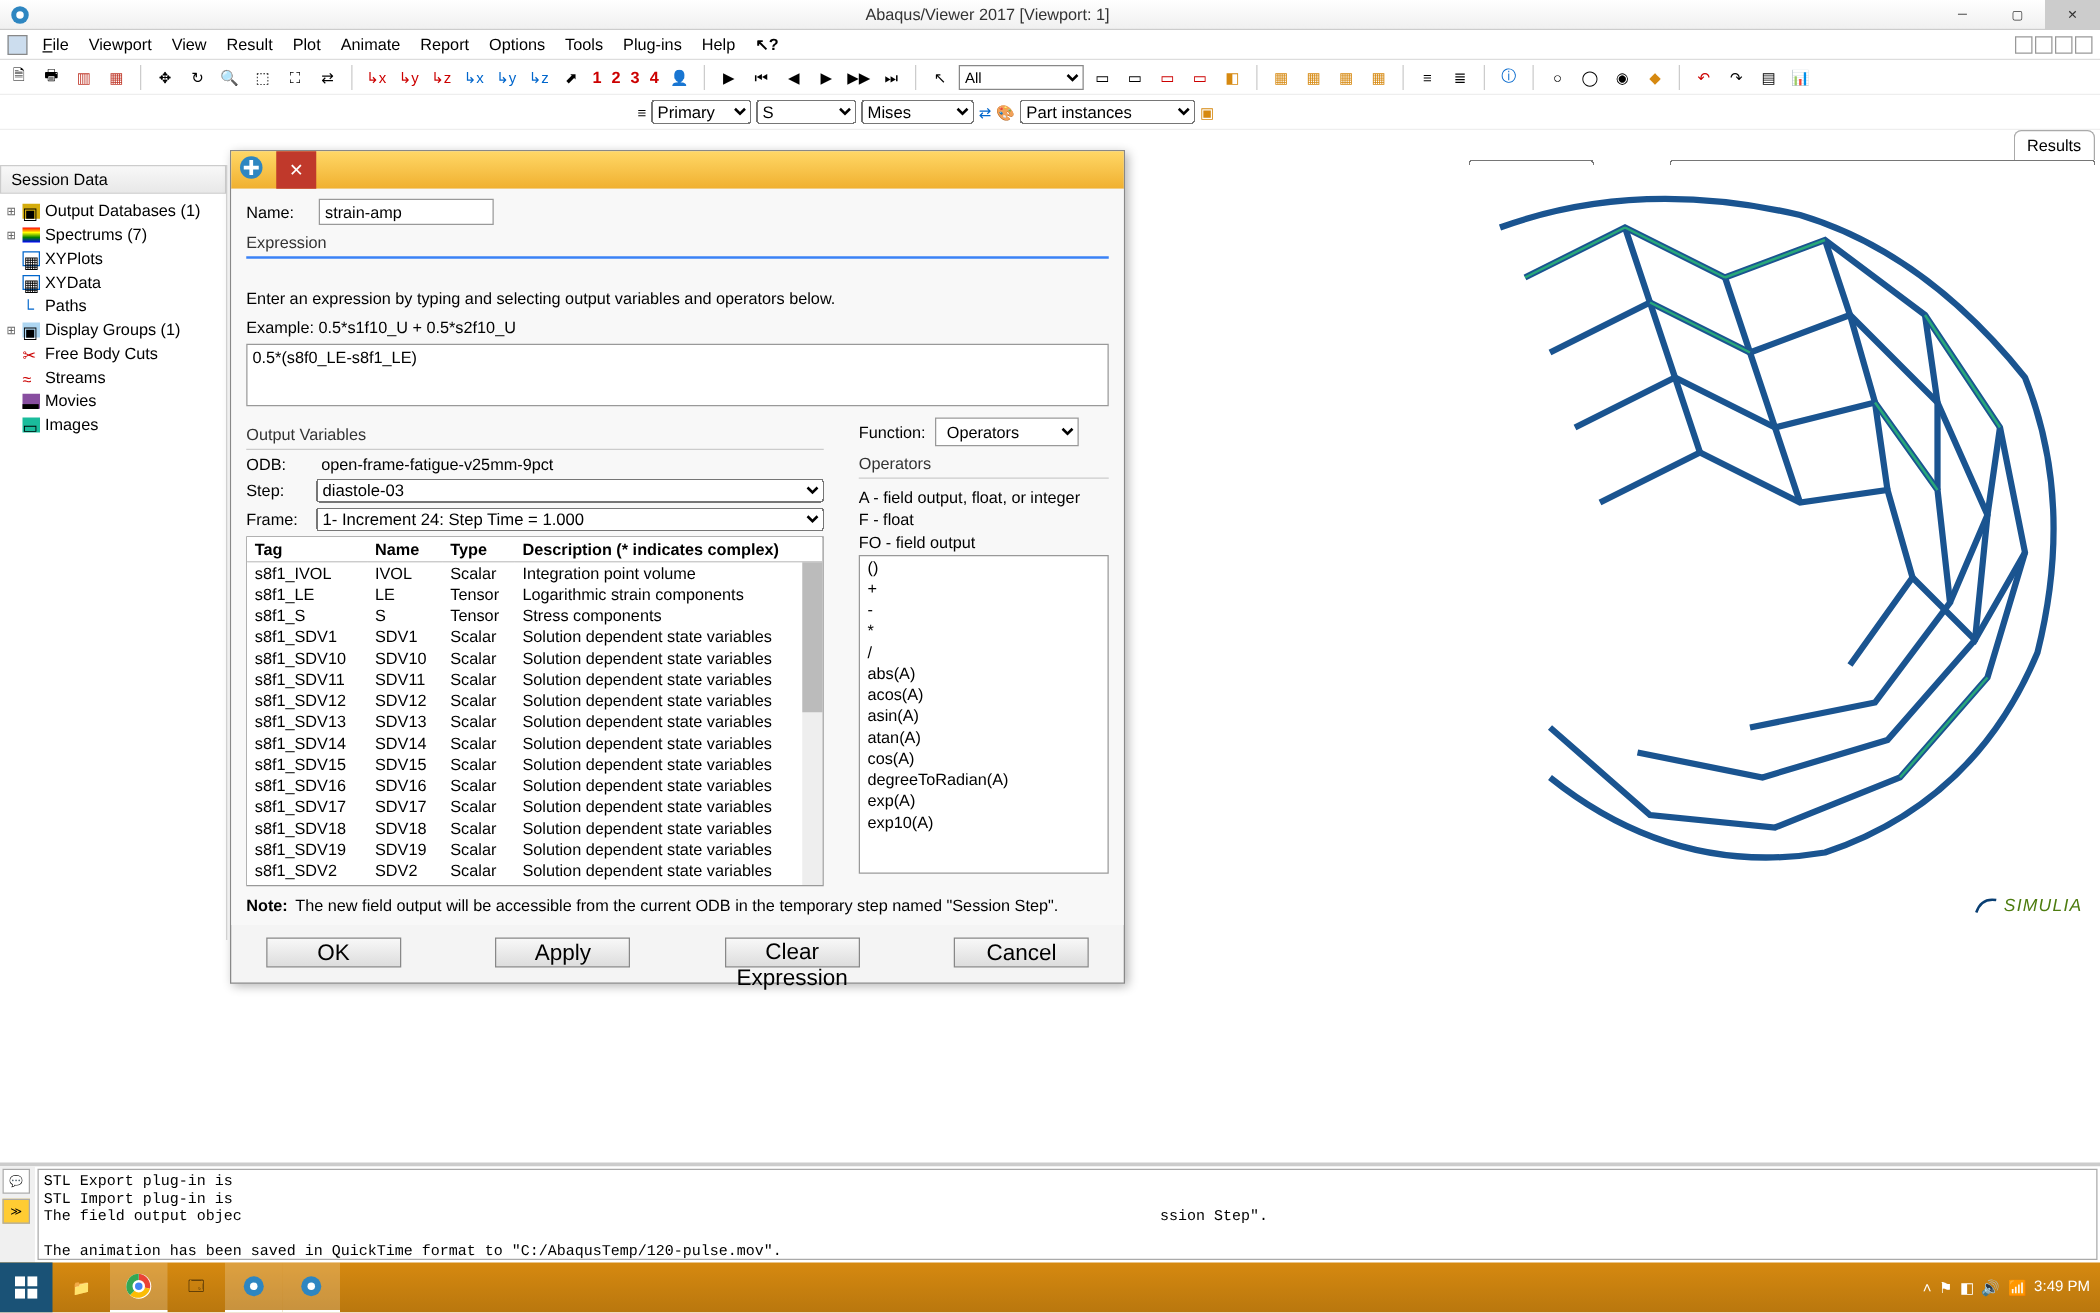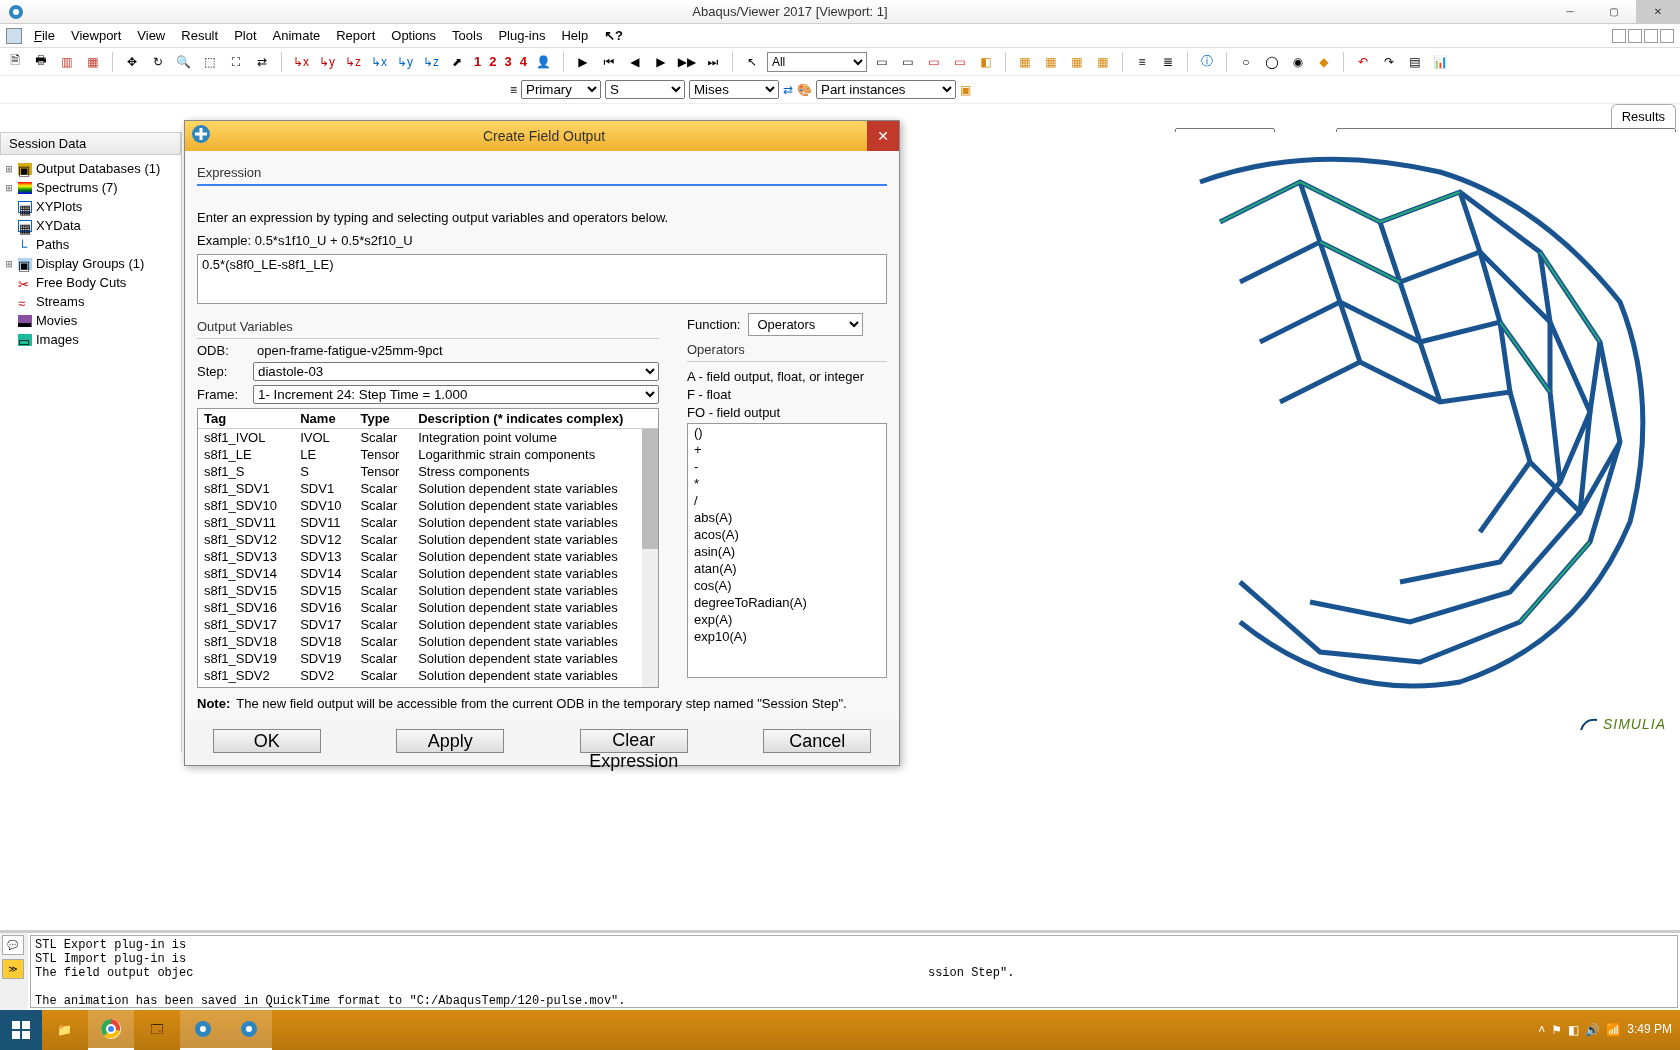--- a/index.html
+++ b/index.html
@@ -308,24 +308,27 @@
 </div>
 
 <div class="dialog">
   <div class="dlg-titlebar">
     <span class="dlg-logo">
       <svg width="20" height="20">
           <circle cx="10" cy="10" r="9" fill="#2e86c1"></circle>
           <path d="M4,10 L16,10 M10,4 L10,16" stroke="#fff" stroke-width="3"></path>
         </svg>
     </span>
-    <span class="dlg-title">Create Field Output</span>
     <span class="dlg-close">✕</span>
   </div>
   <div class="dlg-body">
+    <div class="dlg-row">
+      <label>Name:</label>
+      <input type="text" style="width: 140px;" value="strain-amp">
+    </div>
     <div class="fieldset-title">Expression</div>
     <div style="border-top:2px solid #3b82f6;padding-top:24px">
       <div style="margin-bottom:8px">Enter an expression by typing and selecting output variables and operators below.</div>
       <div style="margin-bottom:6px">Example: 0.5*s1f10_U + 0.5*s2f10_U</div>
       <textarea class="expr-area" style="">0.5*(s8f0_LE-s8f1_LE)</textarea>
     </div>
 
     <div class="vars-section">
       <div class="vars-left">
         <div class="fieldset-title">Output Variables</div>

